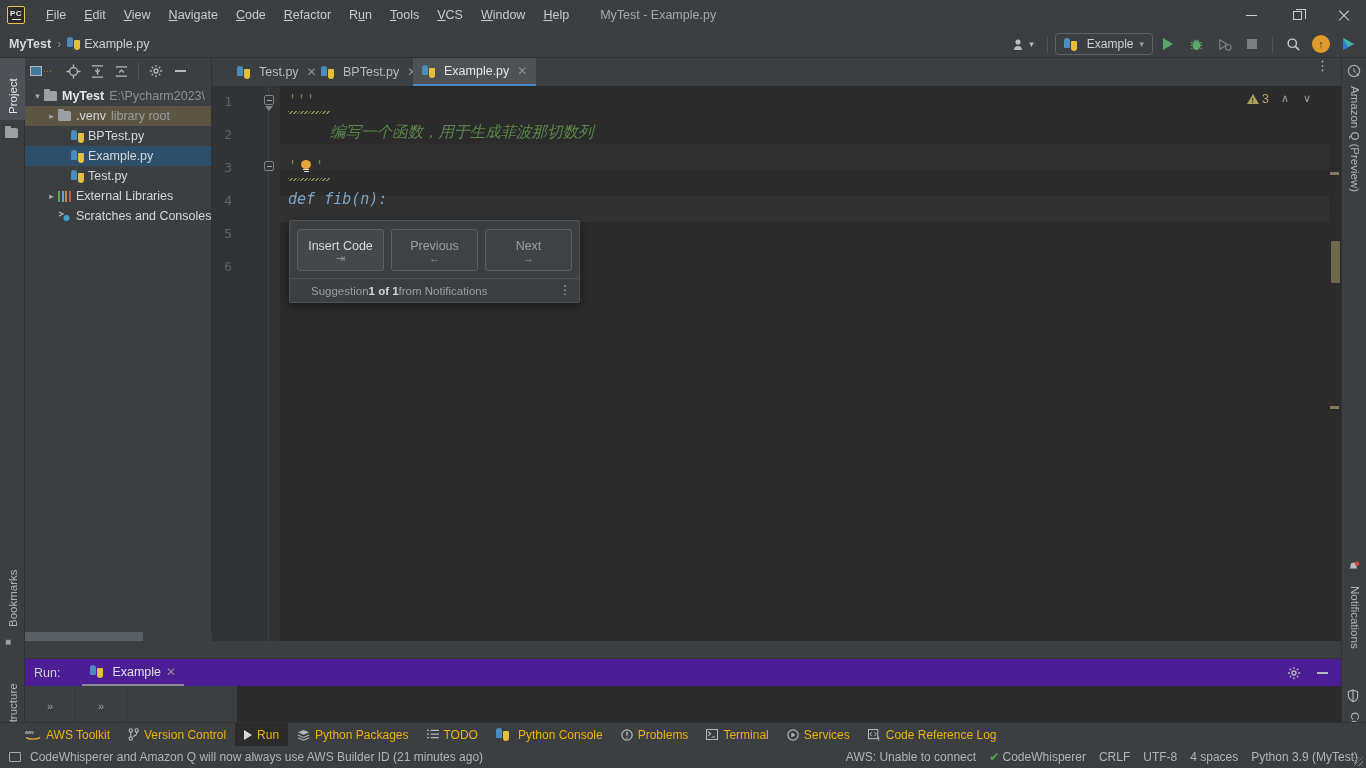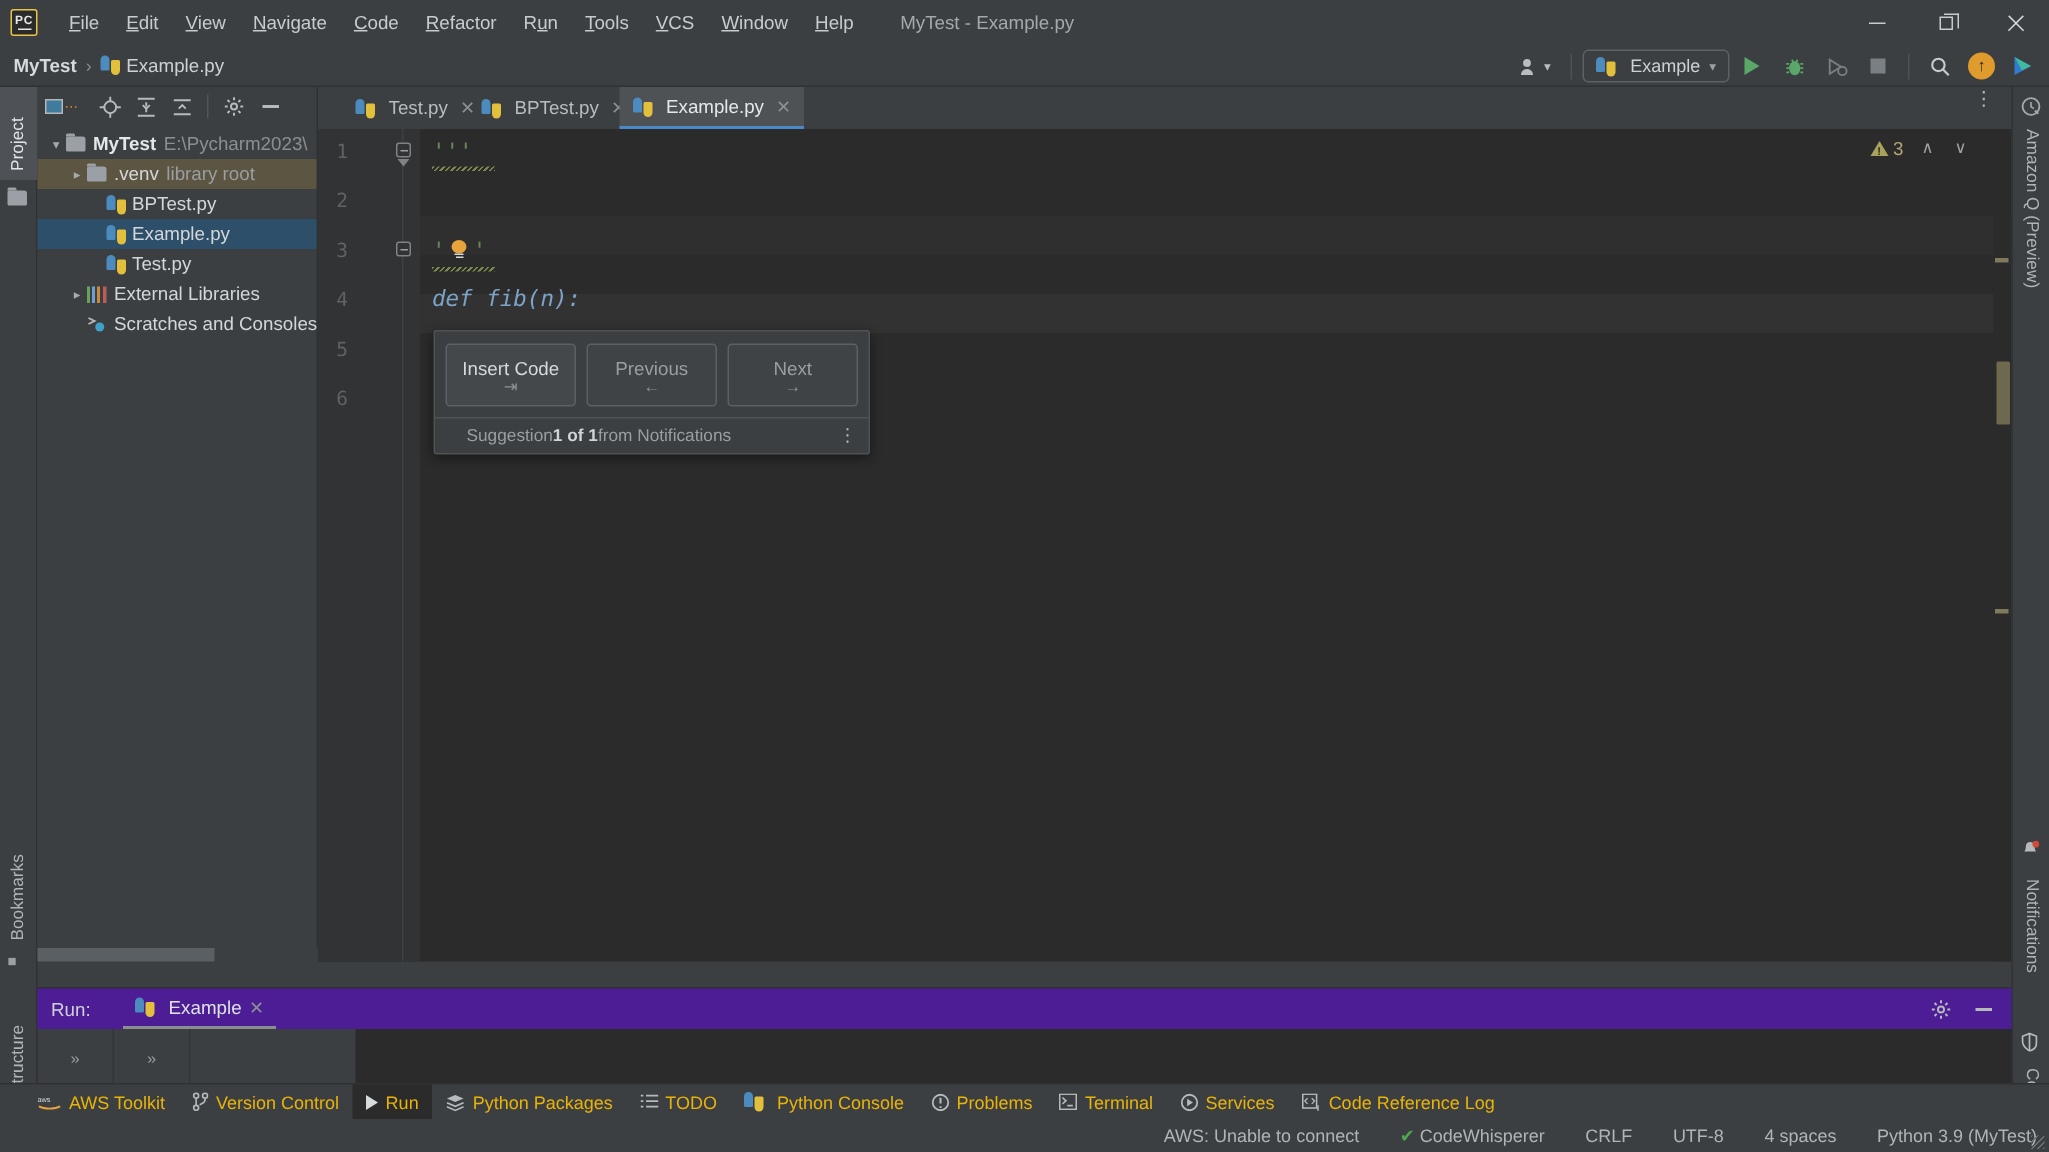--- a/index.html
+++ b/index.html
@@ -240,21 +240,21 @@
   }
   .btool { display:flex; align-items:center; gap:5px; height:24px; padding:0 9px; font-size:12px; color:#eab308;}
   .btool.active { background:#2b2b2b; }
 
   
   .statusbar {
     position:absolute; left:0; bottom:0; width:1366px; height:22px; background:#3c3f41;
     display:flex; align-items:center; font-size:12px; color:#b0b4b8;
   }
   .sb-left { display:flex; align-items:center; gap:9px; margin-left:9px;}
-  .sb-right { position:absolute; right:8px; display:flex; align-items:center; gap:27px;}
+  .sb-right { position:absolute; right:8px; display:flex; align-items:center; gap:13px;}
   .msg-ic { width:12px;height:10px;border:1.3px solid #a5a9ad; border-radius:1px;}
 
   .watermark {
     position:absolute; right:22px; bottom:8px; color:#6d7175; font-size:22px;
     font-family:"Liberation Sans", sans-serif; pointer-events:none; opacity:.85;
     white-space:nowrap;
   }
   .grip { position:absolute; right:3px; bottom:2px; width:9px; height:9px;
     background-image: repeating-linear-gradient(135deg,#6d7175 0 1px, transparent 1px 3px);}
 </style>
@@ -495,20 +495,21 @@
       <div class="lnum" style="top:173px">6</div>
     </div>
     <div class="fold-line"></div>
     <div class="fold-box" style="top:9px"></div>
     <div class="fold-tip" style="top:20px"></div>
     <div class="fold-box" style="top:75px"></div>
 
     <div class="codeline str" style="top:6px">'''</div>
     <div class="squig" style="left:76px; top:25px; width:42px;"></div>
 
+    <div class="codeline cn" style="top:36px;left:118px">编写一个函数，用于生成菲波那切数列</div>
 
     <div class="codeline str" style="top:72px">'<span style="opacity:0">'</span>&nbsp;'</div>
     <div class="bulb" style="left:88px; top:74px">
       <span class="b"></span>
         <span class="s"></span>
         <span class="s2"></span>
     </div>
     <div class="squig" style="left:76px; top:92px; width:42px;"></div>
 
     <div class="codeline" style="top:104px"><span class="defkw">def</span><span class="defkw"> </span><span class="defkw">fib</span><span class="defkw">(</span><span class="defkw">n</span><span class="defkw">):</span></div>
@@ -677,20 +678,24 @@
       <svg width="13" height="12" viewBox="0 0 14 13">
           <rect x="0.5" y="0.5" width="10" height="10" fill="none" stroke="#b6babd" stroke-width="1.1"></rect>
           <path d="M4 3.5L2 5.5 4 7.5M7 3.5l2 2-2 2" stroke="#b6babd" stroke-width="1" fill="none"></path>
           <path d="M11.5 8.5v4" stroke="#b6babd" stroke-width="1.1"></path>
         </svg>
       <span>Code Reference Log</span>
     </div>
   </div>
 
   <div class="statusbar">
+    <div class="sb-left">
+      <span class="msg-ic"></span>
+      <span class="sb-item">CodeWhisperer and Amazon Q will now always use AWS Builder ID (21 minutes ago)</span>
+    </div>
     <div class="sb-right">
       <span class="sb-item">AWS: Unable to connect</span>
       <span class="sb-item">
         <span style="color:#4ea84e">✔</span>
         <span>CodeWhisperer</span>
       </span>
       <span class="sb-item">CRLF</span>
       <span class="sb-item">UTF-8</span>
       <span class="sb-item">4 spaces</span>
       <span class="sb-item">Python 3.9 (MyTest)</span>

